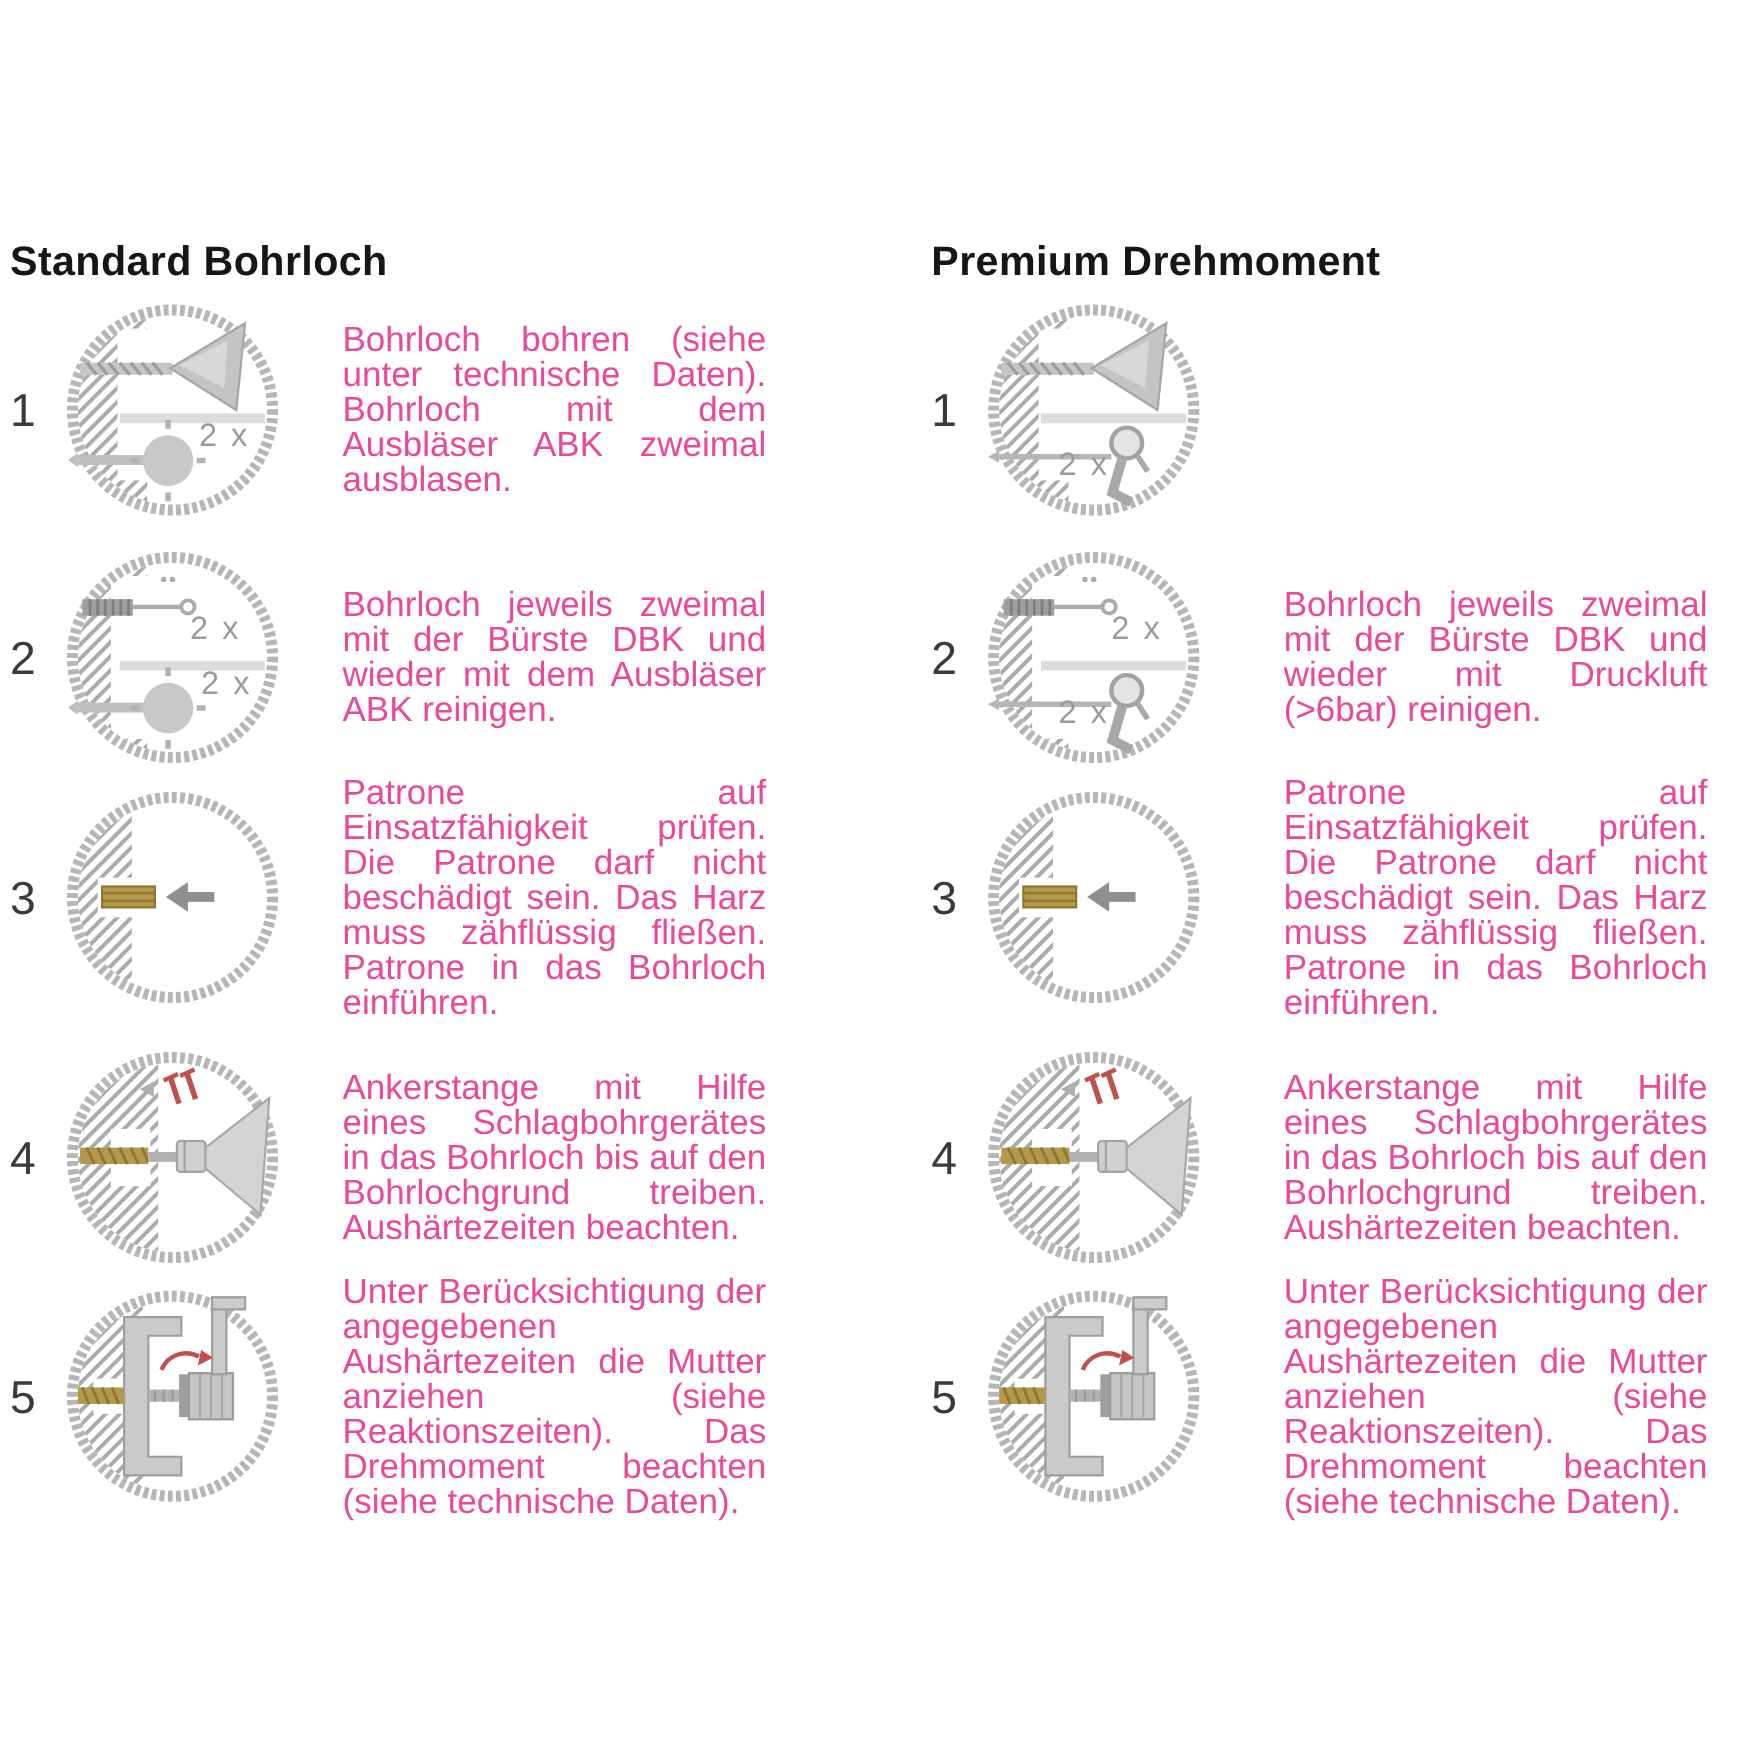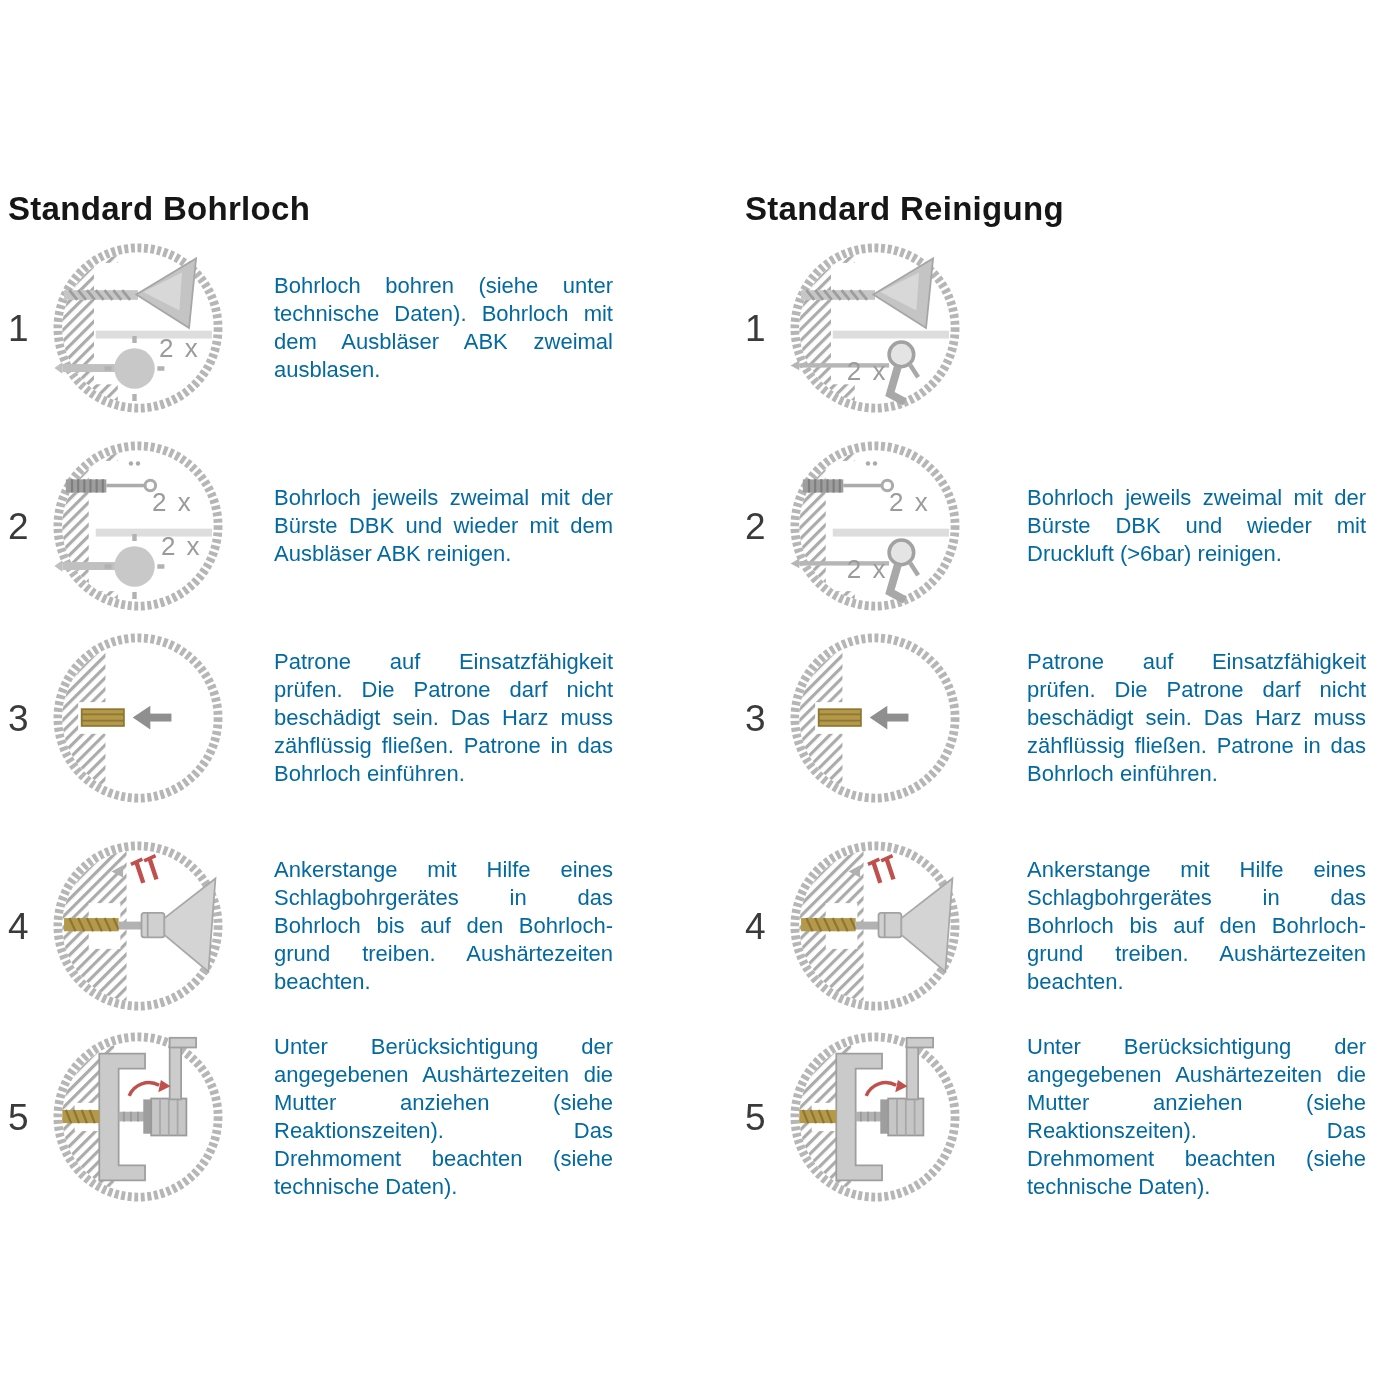--- a/index.html
+++ b/index.html
@@ -29,21 +29,21 @@
   .rl{
     position:absolute;font-size:26px;color:#9b9b9b;white-space:nowrap;
     letter-spacing:2px;
   }
   .rl-a{left:62%;top:53%;}   
   .rl-b{left:34%;top:66%;}   
   .rl-top{left:58%;top:28%;} 
   .rl-c{left:63%;top:53%;}   
   .txt{
     width:339px;margin-left:48px;
-    font-size:22px;line-height:28px;color:#0369a1;
+    font-size:28px;line-height:28px;color:#ec4899;
     text-align:justify;
   }
   .col-prem .txt{margin-left:64px;}
 </style>
 </head>
 <body>
 
 <svg width="0" height="0" style="position:absolute" aria-hidden="true">
   <defs>
     <pattern id="hatch" width="9" height="9" patternUnits="userSpaceOnUse" patternTransform="rotate(45)">
@@ -241,21 +241,21 @@
       <div class="fig">
         <svg viewBox="0 0 200 200">
             <use href="#s5"></use>
           </svg>
       </div>
       <div class="txt">Unter Berücksichtigung der angegebenen Aushärtezeiten die Mutter anziehen (siehe Reaktionszeiten). Das Drehmoment beachten (siehe technische Daten).</div>
     </div>
   </section>
 
   <section class="col col-prem">
-    <h1 class="hdr">Standard Reinigung</h1>
+    <h1 class="hdr">Premium Drehmoment</h1>
 
     <div class="row r1">
       <div class="num">1</div>
       <div class="fig">
         <svg viewBox="0 0 200 200">
             <use href="#s1p"></use>
           </svg>
         <span class="rl rl-b">2 x</span>
       </div>
     </div>

